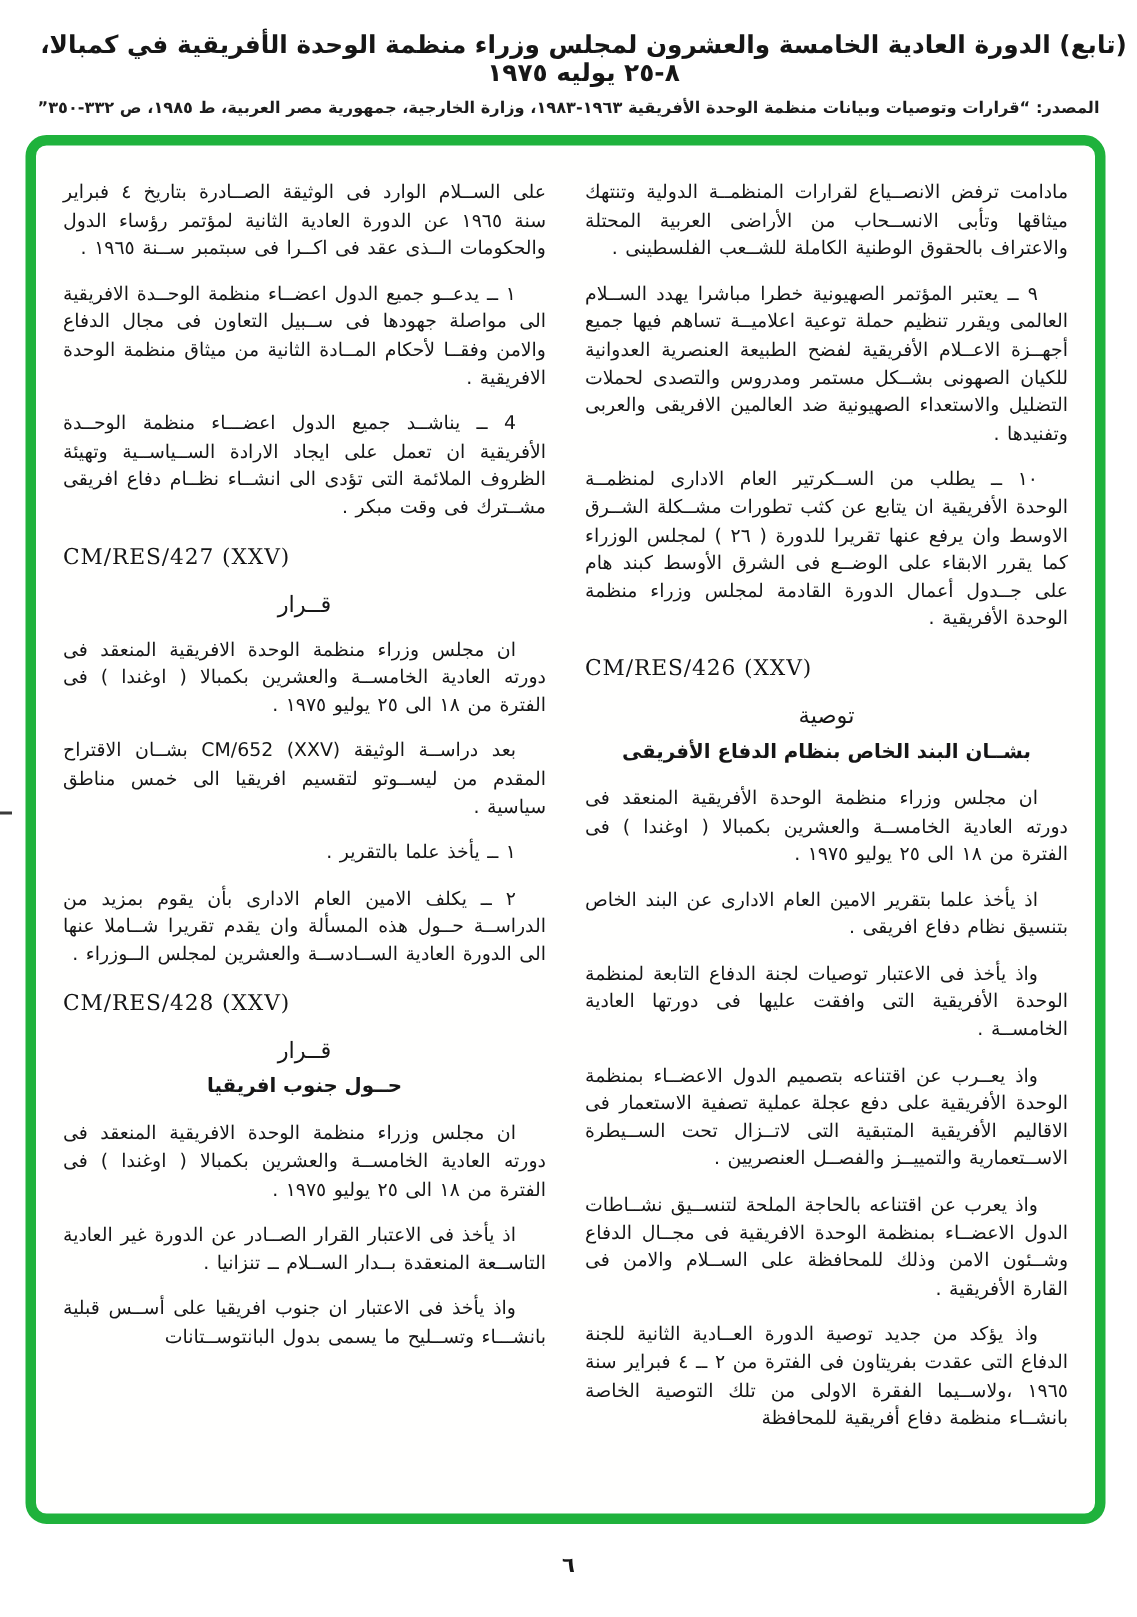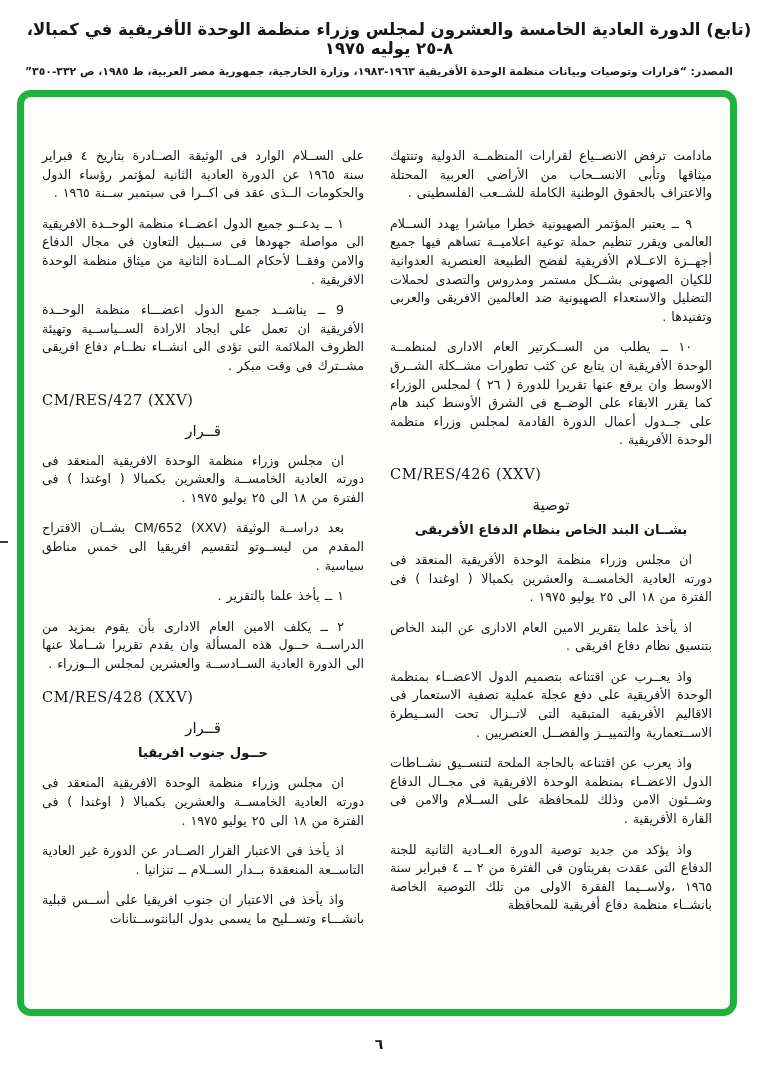--- a/index.html
+++ b/index.html
@@ -41,21 +41,20 @@
   }
   .cols {
     direction: rtl;            
     display: flex;
     gap: 26px;
     height: 100%;
   }
   .col {
     width: 323px;
     box-sizing: border-box;
-    margin-top: 28px;
   }
   
   .para {
     direction: rtl;
     margin: 0 0 12px 0;
     font-size: 12.6px;
     line-height: 18.6px;
     text-align: justify;
     word-spacing: 1px;
   }
@@ -110,29 +109,30 @@
 
     <section class="col">
       <p class="para">مادامت ترفض الانصــياع لقرارات المنظمــة الدولية وتنتهك ميثاقها وتأبى الانســحاب من الأراضى العربية المحتلة والاعتراف بالحقوق الوطنية الكاملة للشــعب الفلسطينى .</p>
       <p class="para indent">٩ ــ يعتبر المؤتمر الصهيونية خطرا مباشرا يهدد الســلام العالمى ويقرر تنظيم حملة توعية اعلاميــة تساهم فيها جميع أجهــزة الاعــلام الأفريقية لفضح الطبيعة العنصرية العدوانية للكيان الصهونى بشــكل مستمر ومدروس والتصدى لحملات التضليل والاستعداء الصهيونية ضد العالمين الافريقى والعربى وتفنيدها .</p>
       <p class="para indent">١٠ ــ يطلب من الســكرتير العام الادارى لمنظمــة الوحدة الأفريقية ان يتابع عن كثب تطورات مشــكلة الشــرق الاوسط وان يرفع عنها تقريرا للدورة ( ٢٦ ) لمجلس الوزراء كما يقرر الابقاء على الوضــع فى الشرق الأوسط كبند هام على جــدول أعمال الدورة القادمة لمجلس وزراء منظمة الوحدة الأفريقية .</p>
       <div class="doc-ref">CM/RES/426 (XXV)</div>
       <h3 class="sec-heading">توصية</h3>
       <h4 class="sec-subheading">بشــان البند الخاص بنظام الدفاع الأفريقى</h4>
       <p class="para indent">ان مجلس وزراء منظمة الوحدة الأفريقية المنعقد فى دورته العادية الخامســة والعشرين بكمبالا ( اوغندا ) فى الفترة من ١٨ الى ٢٥ يوليو ١٩٧٥ .</p>
       <p class="para indent">اذ يأخذ علما بتقرير الامين العام الادارى عن البند الخاص بتنسيق نظام دفاع افريقى .</p>
+      <p class="para indent">واذ يأخذ فى الاعتبار توصيات لجنة الدفاع التابعة لمنظمة الوحدة الأفريقية التى وافقت عليها فى دورتها العادية الخامســة .</p>
       <p class="para indent">واذ يعــرب عن اقتناعه بتصميم الدول الاعضــاء بمنظمة الوحدة الأفريقية على دفع عجلة عملية تصفية الاستعمار فى الاقاليم الأفريقية المتبقية التى لاتــزال تحت الســيطرة الاســتعمارية والتمييــز والفصــل العنصريين .</p>
       <p class="para indent">واذ يعرب عن اقتناعه بالحاجة الملحة لتنســيق نشــاطات الدول الاعضــاء بمنظمة الوحدة الافريقية فى مجــال الدفاع وشــئون الامن وذلك للمحافظة على الســلام والامن فى القارة الأفريقية .</p>
       <p class="para indent">واذ يؤكد من جديد توصية الدورة العــادية الثانية للجنة الدفاع التى عقدت بفريتاون فى الفترة من ٢ ــ ٤ فبراير سنة ١٩٦٥ ،ولاســيما الفقرة الاولى من تلك التوصية الخاصة بانشــاء منظمة دفاع أفريقية للمحافظة</p>
     </section>
 
     <section class="col">
       <p class="para">على الســلام الوارد فى الوثيقة الصــادرة بتاريخ ٤ فبراير سنة ١٩٦٥ عن الدورة العادية الثانية لمؤتمر رؤساء الدول والحكومات الــذى عقد فى اكــرا فى سبتمبر ســنة ١٩٦٥ .</p>
       <p class="para indent">١ ــ يدعــو جميع الدول اعضــاء منظمة الوحــدة الافريقية الى مواصلة جهودها فى ســبيل التعاون فى مجال الدفاع والامن وفقــا لأحكام المــادة الثانية من ميثاق منظمة الوحدة الافريقية .</p>
-      <p class="para indent">9 ــ يناشــد جميع الدول اعضـــاء منظمة الوحــدة الأفريقية ان تعمل على ايجاد الارادة الســياســية وتهيئة الظروف الملائمة التى تؤدى الى انشــاء نظــام دفاع افريقى مشــترك فى وقت مبكر .</p>
+      <p class="para indent">4 ــ يناشــد جميع الدول اعضـــاء منظمة الوحــدة الأفريقية ان تعمل على ايجاد الارادة الســياســية وتهيئة الظروف الملائمة التى تؤدى الى انشــاء نظــام دفاع افريقى مشــترك فى وقت مبكر .</p>
       <div class="doc-ref">CM/RES/427 (XXV)</div>
       <h3 class="sec-heading">قــرار</h3>
       <p class="para indent">ان مجلس وزراء منظمة الوحدة الافريقية المنعقد فى دورته العادية الخامســة والعشرين بكمبالا ( اوغندا ) فى الفترة من ١٨ الى ٢٥ يوليو ١٩٧٥ .</p>
       <p class="para indent">بعد دراســة الوثيقة CM/652 (XXV) بشــان الاقتراح المقدم من ليســوتو لتقسيم افريقيا الى خمس مناطق سياسية .</p>
       <p class="para indent">١ ــ يأخذ علما بالتقرير .</p>
       <p class="para indent">٢ ــ يكلف الامين العام الادارى بأن يقوم بمزيد من الدراســة حــول هذه المسألة وان يقدم تقريرا شــاملا عنها الى الدورة العادية الســادســة والعشرين لمجلس الــوزراء .</p>
       <div class="doc-ref">CM/RES/428 (XXV)</div>
       <h3 class="sec-heading">قــرار</h3>
       <h4 class="sec-subheading">حــول جنوب افريقيا</h4>
       <p class="para indent">ان مجلس وزراء منظمة الوحدة الافريقية المنعقد فى دورته العادية الخامســة والعشرين بكمبالا ( اوغندا ) فى الفترة من ١٨ الى ٢٥ يوليو ١٩٧٥ .</p>

